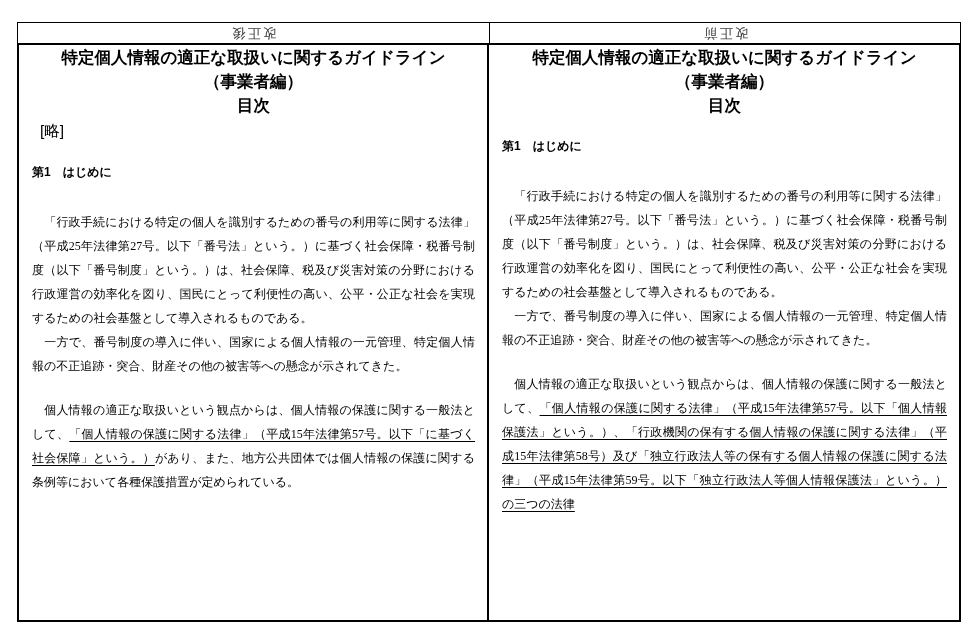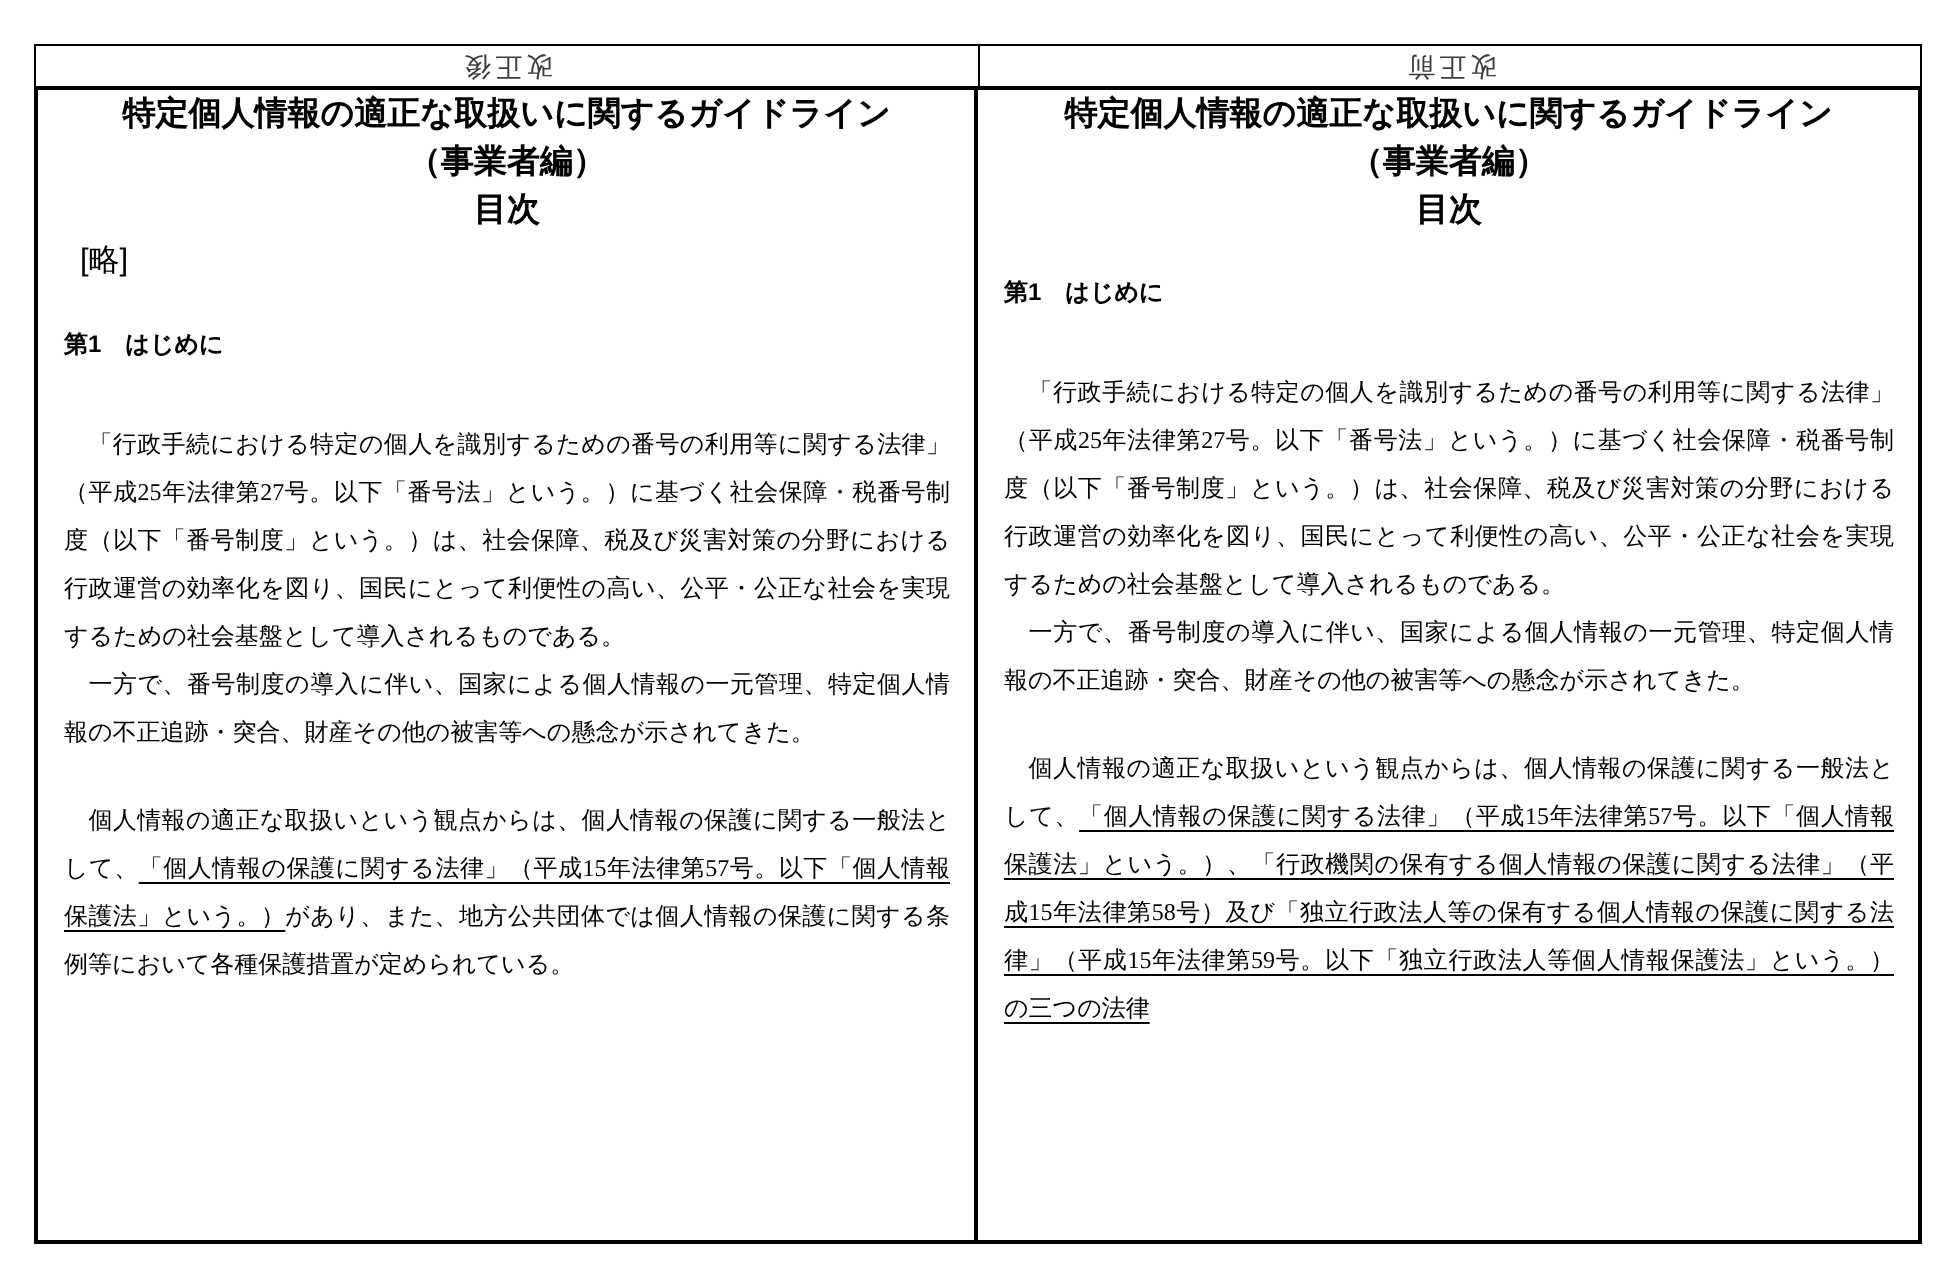--- a/index.html
+++ b/index.html
@@ -119,21 +119,21 @@
     <div class="cmp-cell first">
       <div class="doc-title">特定個人情報の適正な取扱いに関するガイドライン</div>
       <div class="doc-title">（事業者編）</div>
       <div class="doc-title">目次</div>
       <div class="note">[略]</div>
       <div class="section-heading">第1　はじめに</div>
       <div class="paras">
           <p class="body-para"><span>　「行政手続における特定の個人を識別するための番号の利用等に関する法律」（平成25年法律第27号。以下「番号法」という。）に基づく社会保障・税番号制度（以下「番号制度」という。）は、社会保障、税及び災害対策の分野における行政運営の効率化を図り、国民にとって利便性の高い、公平・公正な社会を実現するための社会基盤として導入されるものである。</span></p>
           <p class="body-para"><span>　一方で、番号制度の導入に伴い、国家による個人情報の一元管理、特定個人情報の不正追跡・突合、財産その他の被害等への懸念が示されてきた。</span></p>
           <div class="para-gap"></div>
-          <p class="body-para"><span>　個人情報の適正な取扱いという観点からは、個人情報の保護に関する一般法として、</span><span class="uline">「個人情報の保護に関する法律」（平成15年法律第57号。以下「個人情報保護法」という。）</span><span>があり、また、地方公共団体では個人情報の保護に関する条例等において各種保護措置が定められている。</span></p>
+          <p class="body-para"><span>　個人情報の適正な取扱いという観点からは、個人情報の保護に関する一般法として、</span><span class="uline">「個人情報の保護に関する法律」（平成15年法律第57号。以下「に基づく社会保障」という。）</span><span>があり、また、地方公共団体では個人情報の保護に関する条例等において各種保護措置が定められている。</span></p>
         </div>
     </div>
 
     <div class="cmp-cell">
       <div class="doc-title">特定個人情報の適正な取扱いに関するガイドライン</div>
       <div class="doc-title">（事業者編）</div>
       <div class="doc-title">目次</div>
       <div class="section-heading">第1　はじめに</div>
       <div class="paras">
           <p class="body-para"><span>　「行政手続における特定の個人を識別するための番号の利用等に関する法律」（平成25年法律第27号。以下「番号法」という。）に基づく社会保障・税番号制度（以下「番号制度」という。）は、社会保障、税及び災害対策の分野における行政運営の効率化を図り、国民にとって利便性の高い、公平・公正な社会を実現するための社会基盤として導入されるものである。</span></p>

